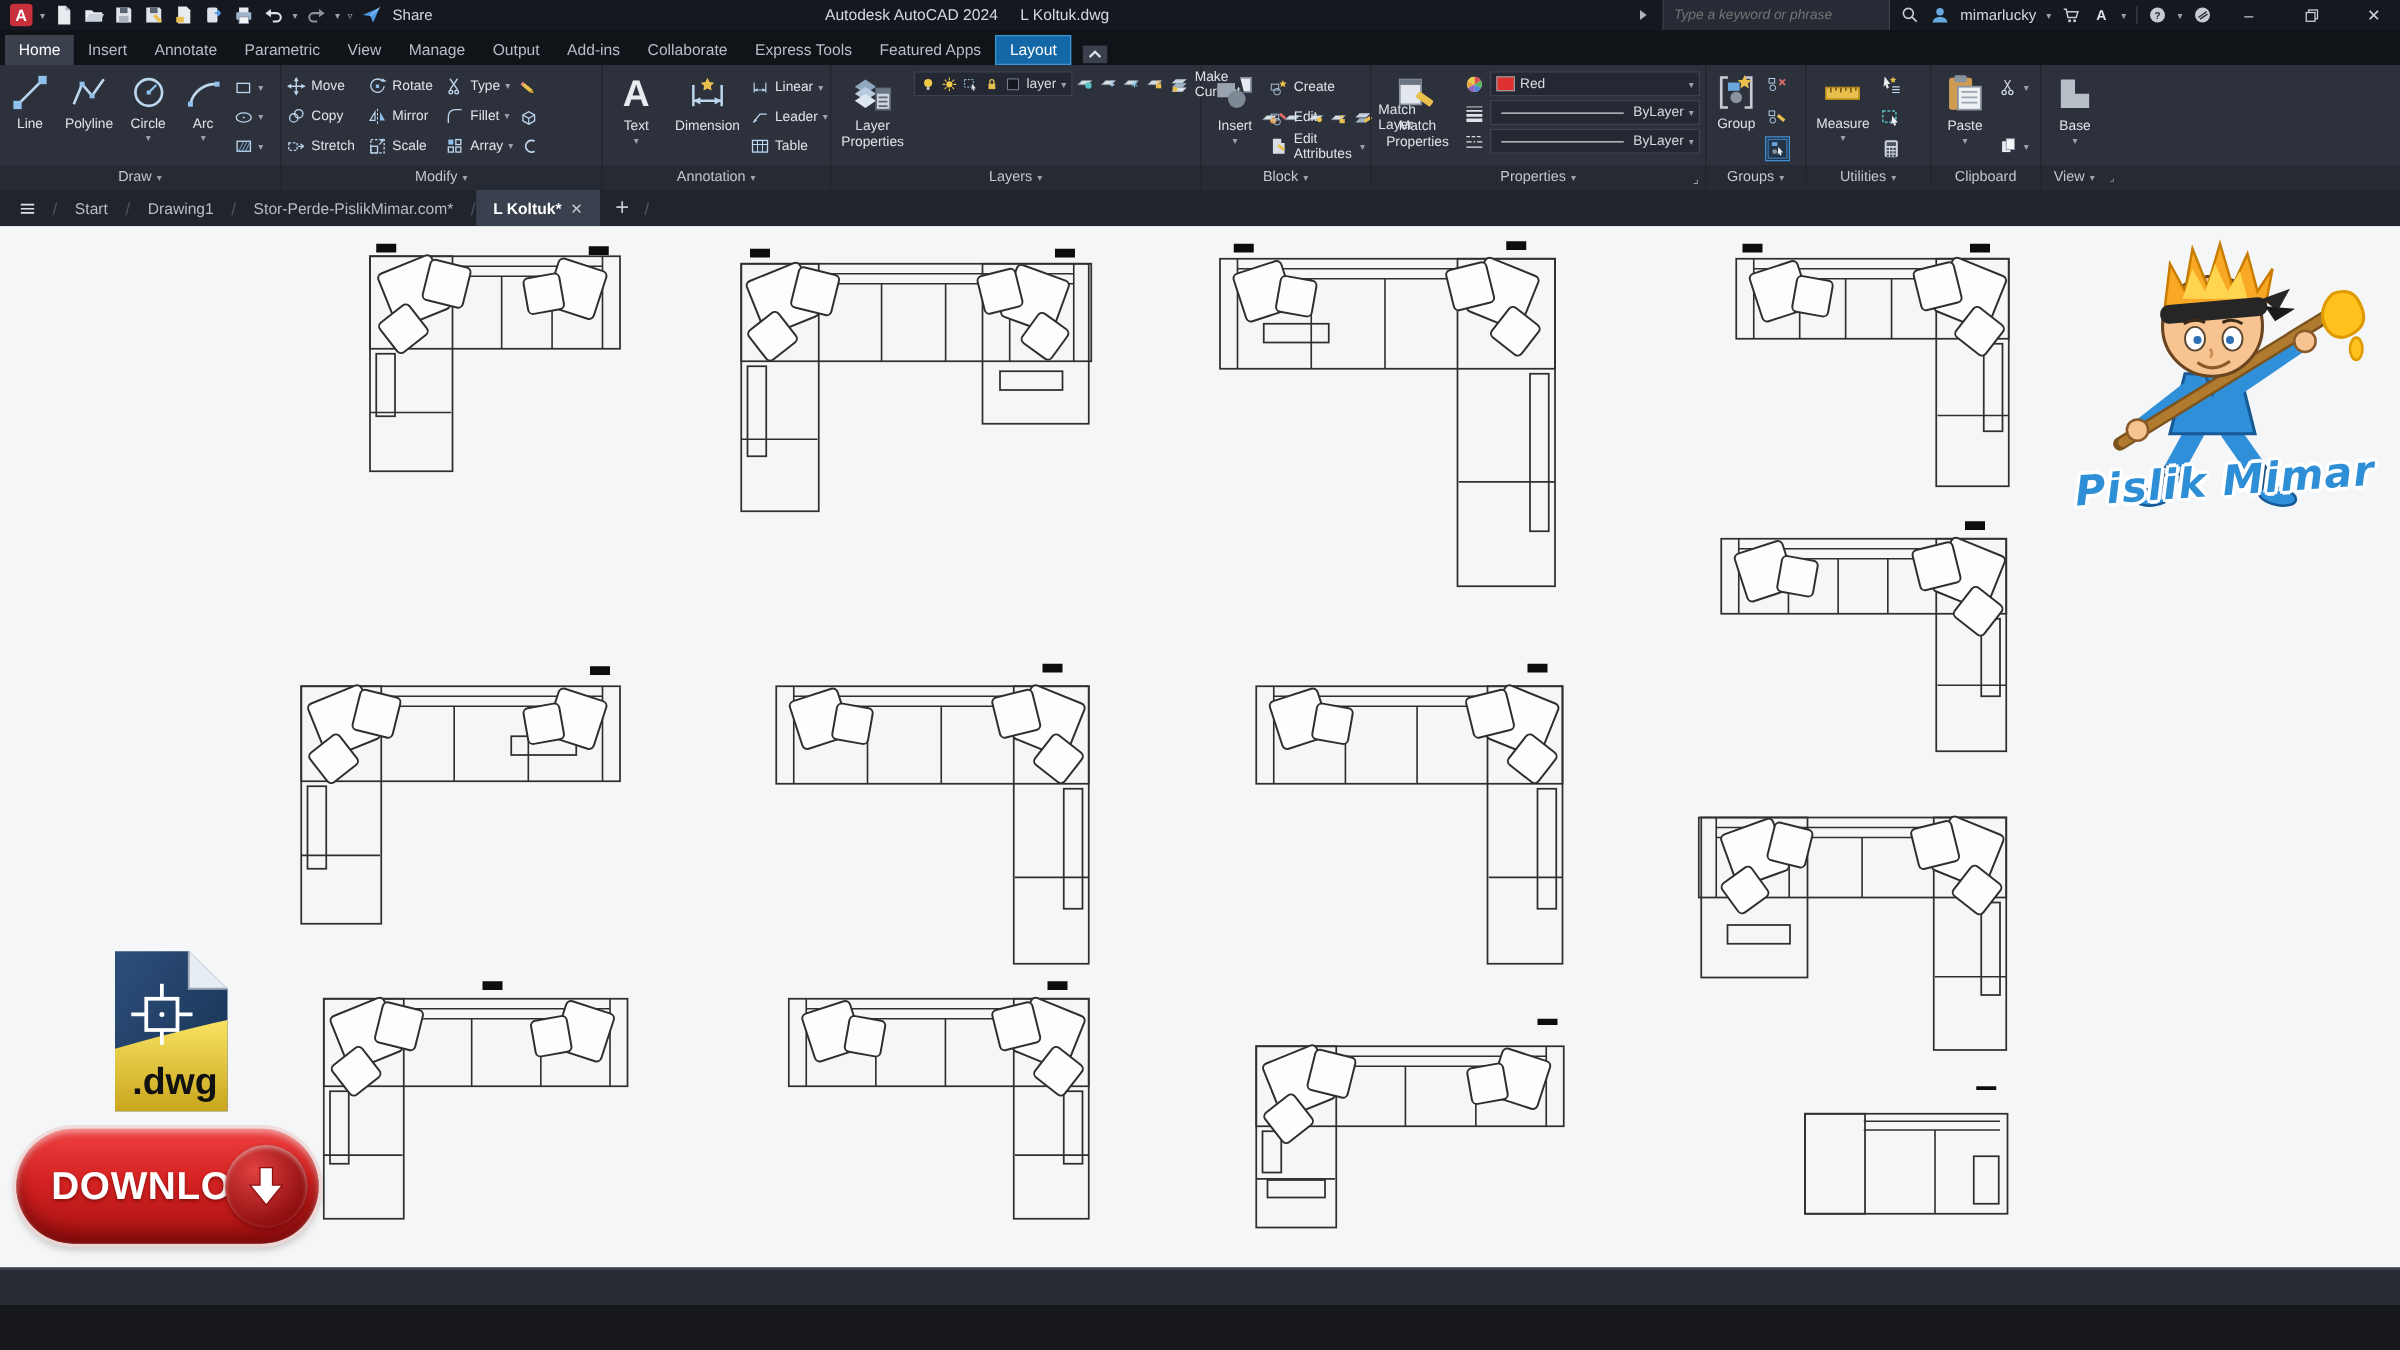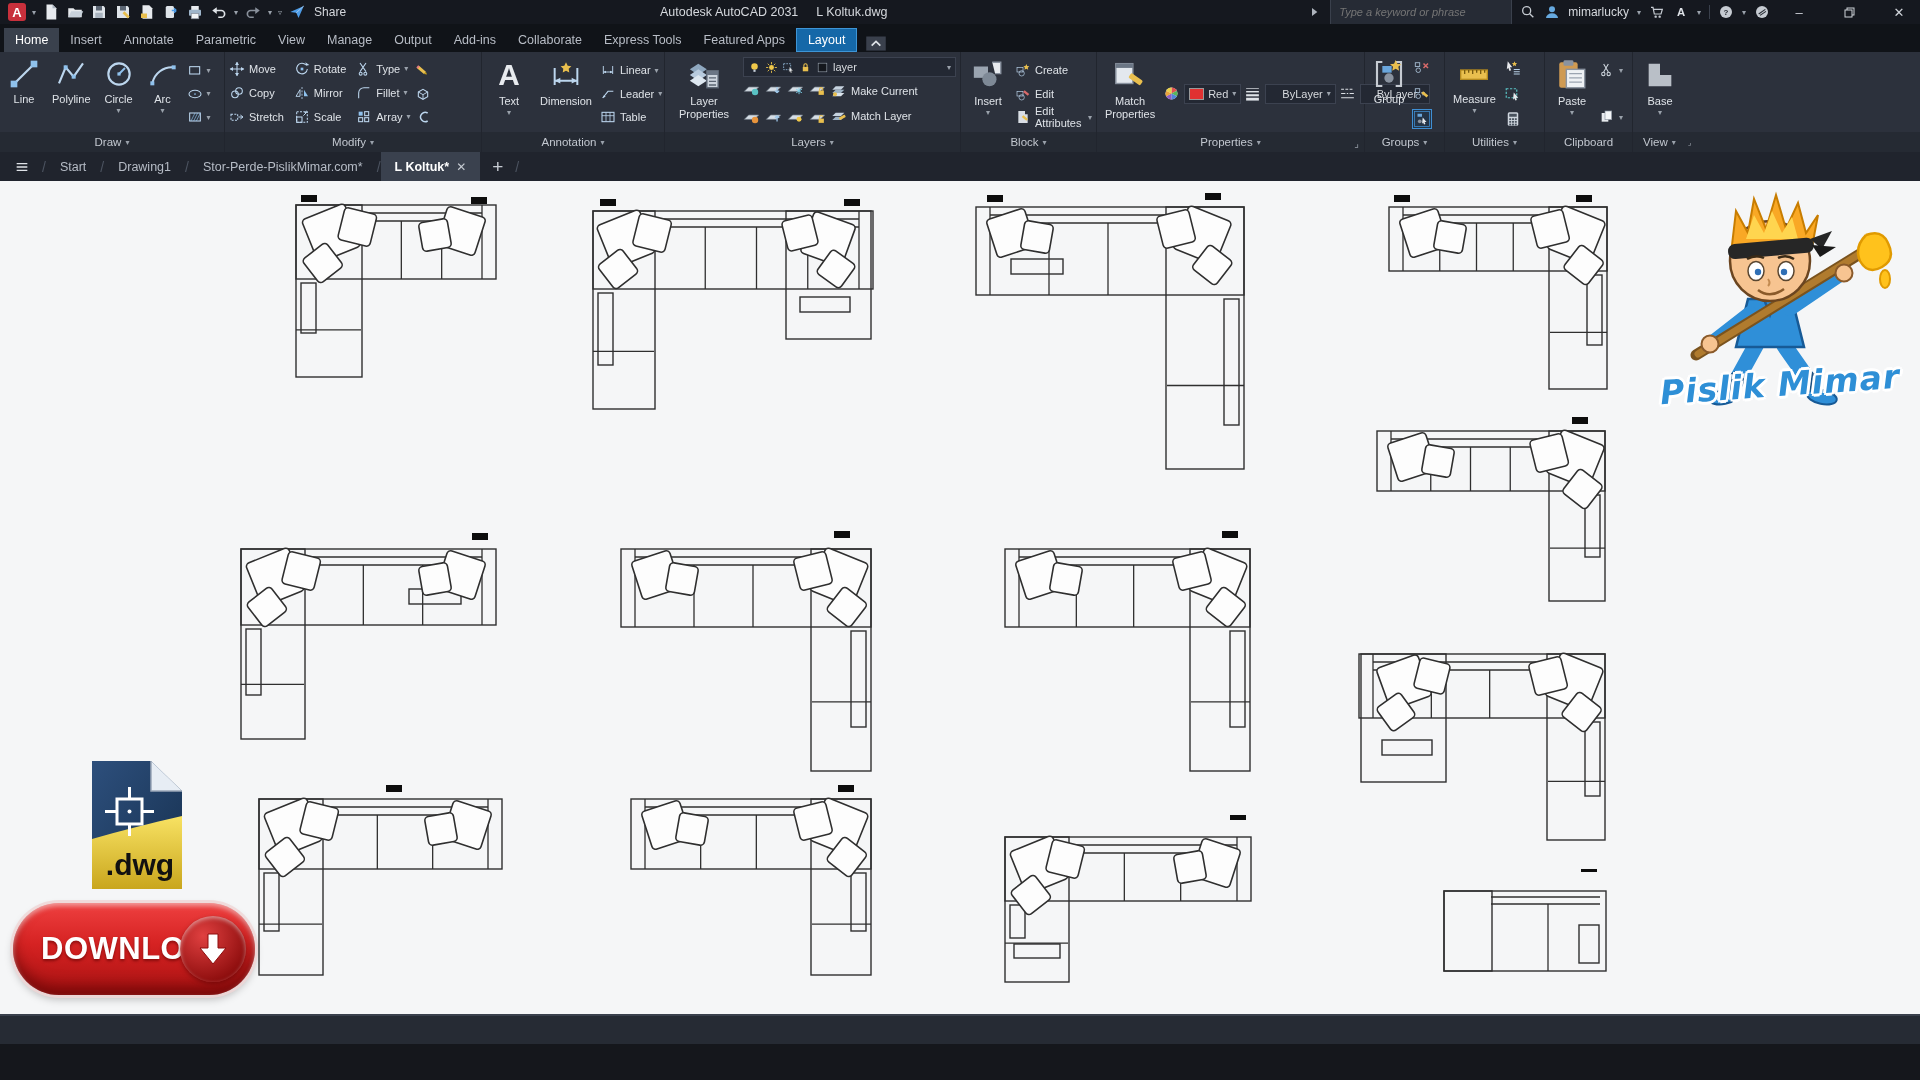--- a/index.html
+++ b/index.html
@@ -165,21 +165,21 @@
       <span class="caret">▿</span>
       <span class="qicon" data-icon="share">
           <svg viewBox="0 0 24 24">
             <path d="M3 12 L21 4 L14 20 L11 13 Z" fill="#4d9ce8"></path>
             <path d="M11 13 L21 4" stroke="#bcd6ee" stroke-width="1"></path>
           </svg>
         </span>
       <span class="share-lbl">Share</span>
     </div>
     <div class="tb-title">
-      <span>Autodesk AutoCAD 2031</span>
+      <span>Autodesk AutoCAD 2024</span>
       <span>L Koltuk.dwg</span>
     </div>
     <div class="tb-right">
       <span class="ticon" data-icon="play">
           <svg viewBox="0 0 24 24">
             <path d="M9 6 l8 6 -8 6 z" fill="#aeb4bd"></path>
           </svg>
         </span>
       <span class="searchbox">
         <input placeholder="Type a keyword or phrase" style="">
@@ -507,21 +507,21 @@
               <path d="M2 8 l6 -4 6 4 -6 4 z" fill="#8fa8c0"></path>
               <path d="M2 12 l6 -4 6 4 -6 4 z" fill="#b8cbde"></path>
               <path d="M2 16 l6 -4 6 4 -6 4 z" fill="#dde7f0"></path>
               <rect x="14" y="9" width="8" height="12" fill="#cdd5de" stroke="#5b6573"></rect>
               <rect x="14" y="9" width="8" height="3" fill="#6b7685"></rect>
               <path d="M15.5 14 h5 M15.5 16.5 h5 M15.5 19 h5" stroke="#5b6573" stroke-width="1"></path>
             </svg>
           </span>
         <span>Layer Properties</span>
       </div>
-      <div style="display:flex;flex-direction:column;gap:3px;flex:1">
+      <div style="display:flex;flex-direction:row;gap:3px;flex:1">
         <div class="combo">
           <span class="sicon" style="width:13px;height:13px" data-icon="bulb">
               <svg viewBox="0 0 24 24">
                 <circle cx="12" cy="10" r="6" fill="#f0c84a"></circle>
                 <rect x="10" y="16" width="4" height="4" fill="#c9d2dc"></rect>
               </svg>
             </span>
           <span class="sicon" style="width:13px;height:13px" data-icon="sun">
               <svg viewBox="0 0 24 24">
                 <circle cx="12" cy="12" r="4.5" fill="#f0c84a"></circle>
@@ -692,21 +692,21 @@
             <svg viewBox="0 0 24 24">
               <rect x="2" y="4" width="12" height="14" fill="#e3e8ee" stroke="#8a93a0"></rect>
               <rect x="2" y="4" width="12" height="3" fill="#6b7685"></rect>
               <g transform="rotate(35 16 15)">
                 <rect x="11" y="13" width="10" height="4" rx="1" fill="#e9bf4e"></rect>
               </g>
             </svg>
           </span>
         <span>Match Properties</span>
       </div>
-      <div style="display:flex;flex-direction:row;gap:3px;flex:1">
+      <div style="display:flex;flex-direction:column;gap:3px;flex:1">
         <div style="display:flex;align-items:center;gap:4px">
           <span class="sicon" style="width:17px;height:17px" data-icon="colorwheel">
               <svg viewBox="0 0 24 24">
                 <circle cx="12" cy="12" r="8.5" fill="#e8e8e8"></circle>
                 <path d="M12 12 L12 3.5 A8.5 8.5 0 0 1 19.4 8 z" fill="#e05252"></path>
                 <path d="M12 12 L19.4 8 A8.5 8.5 0 0 1 19.4 16 z" fill="#57b65b"></path>
                 <path d="M12 12 L19.4 16 A8.5 8.5 0 0 1 12 20.5 z" fill="#4f86d8"></path>
                 <path d="M12 12 L12 20.5 A8.5 8.5 0 0 1 4.6 16 z" fill="#8f5fc2"></path>
                 <path d="M12 12 L4.6 16 A8.5 8.5 0 0 1 4.6 8 z" fill="#e8a33c"></path>
                 <path d="M12 12 L4.6 8 A8.5 8.5 0 0 1 12 3.5 z" fill="#ead04a"></path>

